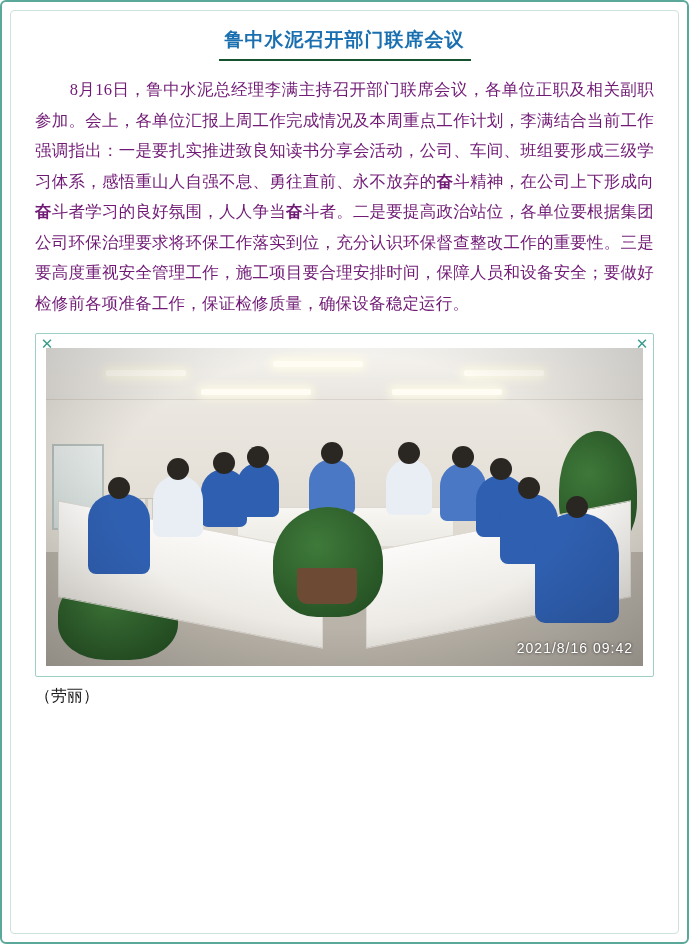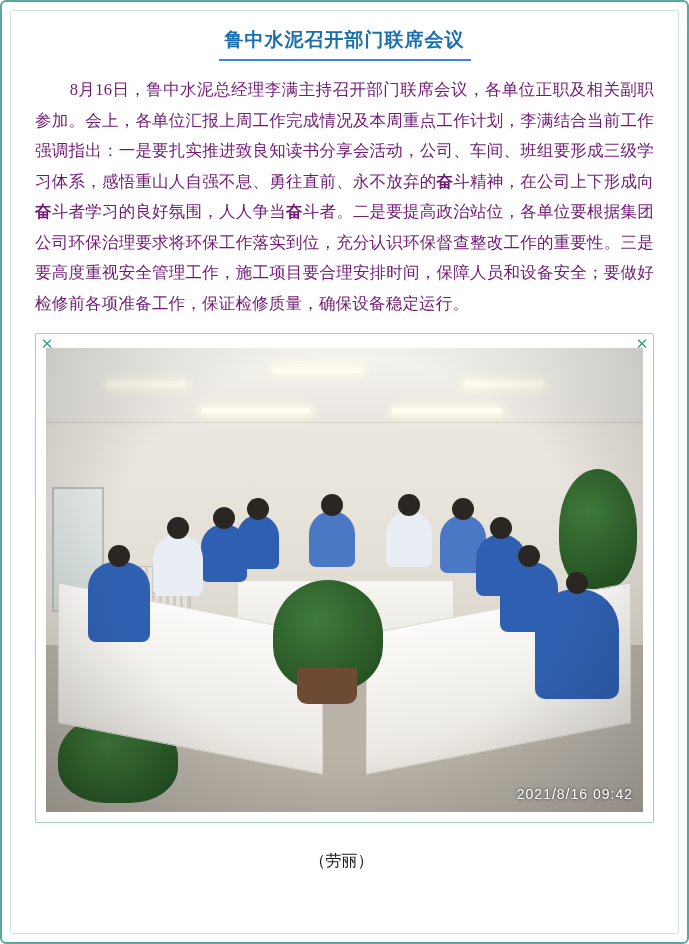--- a/index.html
+++ b/index.html
@@ -40,21 +40,21 @@
     padding: 2px 0 10px 0;
     position: relative;
   }
   .title {
     display: inline-block;
     font-size: 19px;
     font-weight: bold;
     color: #1a6fb0;
     letter-spacing: 1px;
     padding: 0 6px 6px 6px;
-    border-bottom: 2px solid #3b82f6;
+    border-bottom: 2px solid #14532d;
     font-family: "Liberation Sans", sans-serif;
   }
   .body-text {
     font-size: 16.5px;
     line-height: 1.85;
     color: #701a75;
     text-align: justify;
     text-justify: inter-ideograph;
     letter-spacing: 0.2px;
     margin: 4px 0 0 0;
@@ -81,21 +81,21 @@
     text-align: center;
     font-family: "Liberation Sans", sans-serif;
   }
   .fig-x.tl { left: 4px; top: 3px; }
   .fig-x.tr { right: 4px; top: 3px; }
 
   
   .photo {
     position: relative;
     width: 100%;
-    height: 464px;
+    height: 318px;
     overflow: hidden;
     background: #b9b3a9;
   }
   .ph-wall {
     position: absolute; left:0; top:0; right:0; height: 64%;
     background: linear-gradient(#efece6, #e6e2da 60%, #dcd7cd);
   }
   .ph-ceiling {
     position: absolute; left:0; top:0; right:0; height: 16%;
     background: linear-gradient(#f6f4f0, #e9e6e0);
@@ -176,22 +176,22 @@
 
   .closing {
     font-size: 16.5px;
     line-height: 1.85;
     color: #1a1a1a;
     text-align: justify;
     margin-top: 16px;
     font-family: "Liberation Serif", "Liberation Sans", serif;
   }
   .signature {
-    margin-top: 28px;
-    text-align: center;
+    margin-top: 9px;
+    text-align: left;
     font-size: 16px;
     color: #1a1a1a;
     padding-right: 6px;
     font-family: "Liberation Serif", "Liberation Sans", serif;
   }
 </style>
 </head>
 <body>
 
 <div class="page">

